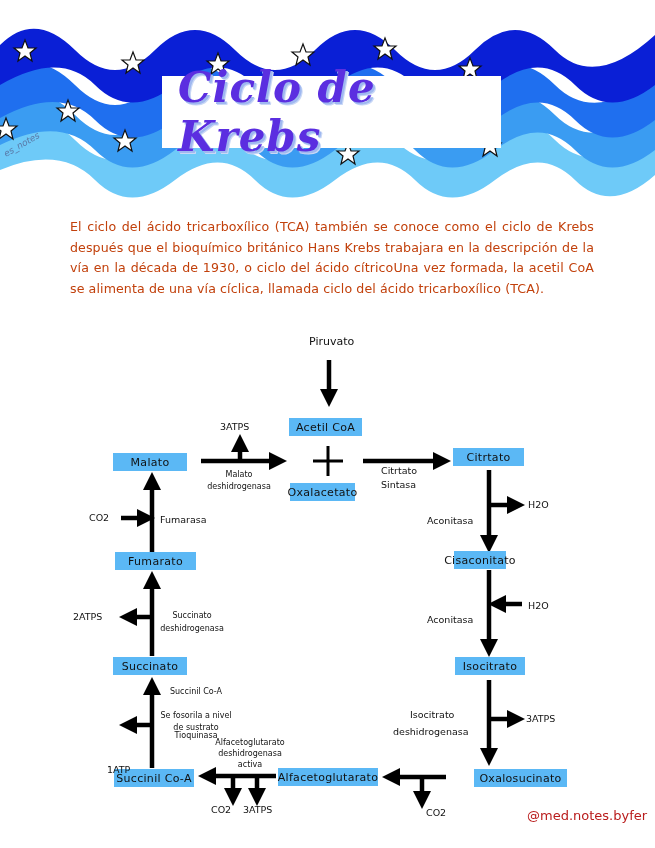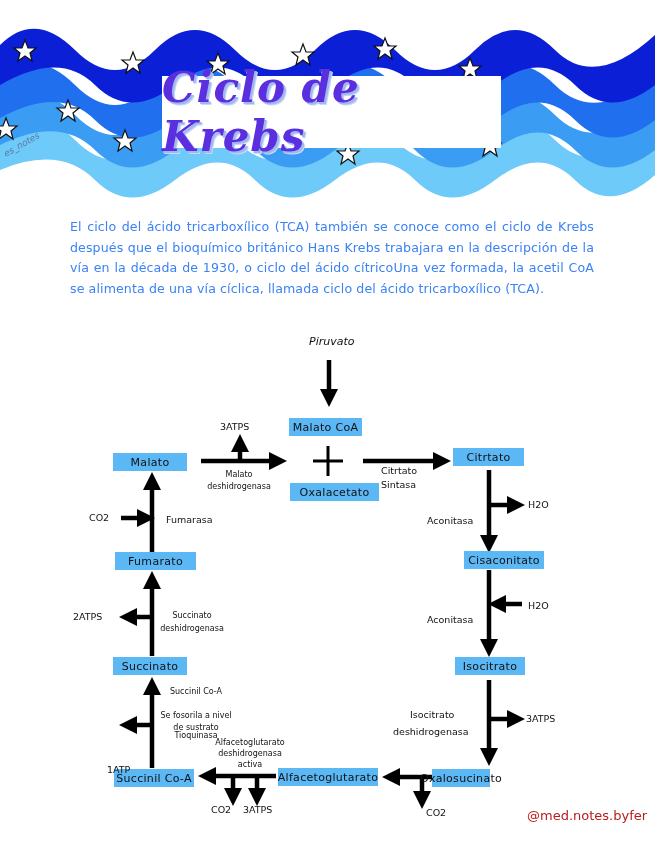--- a/index.html
+++ b/index.html
@@ -2,36 +2,36 @@
 <html><head>
 <meta charset="utf-8">
 <style>
   * { box-sizing: border-box; margin: 0; padding: 0; }
   html, body { width: 655px; height: 848px; background: #ffffff; overflow: hidden; }
   body { position: relative; font-family: "DejaVu Sans", sans-serif; color: #111; }
 
   #banner { position: absolute; left: 0; top: 0; width: 655px; height: 205px; }
   #title-box {
     position: absolute; left: 162px; top: 76px; width: 339px; height: 72px;
-    background: #ffffff; display: flex; align-items: center; justify-content: center;
+    background: #ffffff; display: flex; align-items: center; justify-content: center; padding-left: 16px;
   }
   #title-text {
     font-family: "DejaVu Serif", serif; font-style: italic; font-weight: bold;
     font-size: 42px; color: #5b2ee0; letter-spacing: 1px;
     text-shadow: 2px 2px 0 #9fb8f0, 3px 3px 0 #c9d8f6;
   }
   #watermark-top {
     position: absolute; left: 2px; top: 150px; font-size: 9px; color: #5a7aa8;
     transform: rotate(-30deg); transform-origin: left top; font-style: italic;
   }
 
   #intro {
     position: absolute; left: 70px; top: 217px; width: 524px;
     font-family: "DejaVu Sans", sans-serif; font-size: 12.6px; line-height: 20.5px;
-    text-align: justify; color: #3b82f6; letter-spacing: 0.1px;
+    text-align: justify; color: #c2410c; letter-spacing: 0.1px;
   }
 
   #diagram { position: absolute; left: 0; top: 330px; width: 655px; height: 518px; }
   .node {
     position: absolute; height: 18px; background: #5bb8f5; color: #111;
     font-size: 11px; display: flex; align-items: center; justify-content: center;
     white-space: nowrap; letter-spacing: 0.3px;
   }
   .lbl { position: absolute; font-size: 9.5px; color: #111; white-space: nowrap; text-align: center; line-height: 12px; }
   .lbl.small { font-size: 8px; line-height: 11px; }
@@ -121,28 +121,28 @@
       <line x1="152" y1="552" x2="152" y2="481"></line>
       <line x1="121" y1="518" x2="146" y2="518"></line>
     </g>
 
     <g stroke="#000" stroke-width="3">
       <line x1="313" y1="461" x2="343" y2="461"></line>
       <line x1="328" y1="446" x2="328" y2="476"></line>
     </g>
   </svg>
 
-  <div class="lbl big" style="left:309px;top:6px;font-style:italic;">Piruvato</div>
+  <div class="lbl big" style="left:309px;top:6px;">Piruvato</div>
 
-  <div class="node" style="left:289px;top:88px;width:73px;">Malato CoA</div>
-  <div class="node" style="left:290px;top:153px;width:89px;">Oxalacetato</div>
+  <div class="node" style="left:289px;top:88px;width:73px;">Acetil CoA</div>
+  <div class="node" style="left:290px;top:153px;width:65px;">Oxalacetato</div>
   <div class="node" style="left:453px;top:118px;width:71px;">Citrtato</div>
-  <div class="node" style="left:464px;top:221px;width:80px;">Cisaconitato</div>
+  <div class="node" style="left:454px;top:221px;width:52px;">Cisaconitato</div>
   <div class="node" style="left:455px;top:327px;width:70px;">Isocitrato</div>
-  <div class="node" style="left:432px;top:439px;width:58px;">Oxalosucinato</div>
+  <div class="node" style="left:474px;top:439px;width:93px;">Oxalosucinato</div>
   <div class="node" style="left:278px;top:438px;width:100px;">Alfacetoglutarato</div>
   <div class="node" style="left:114px;top:439px;width:80px;">Succinil Co-A</div>
   <div class="node" style="left:113px;top:327px;width:74px;">Succinato</div>
   <div class="node" style="left:115px;top:222px;width:81px;">Fumarato</div>
   <div class="node" style="left:113px;top:123px;width:74px;">Malato</div>
 
   <div class="lbl" style="left:381px;top:135px;text-align:left;">Citrtato</div>
   <div class="lbl" style="left:381px;top:149px;text-align:left;">Sintasa</div>
 
   <div class="lbl" style="left:427px;top:185px;">Aconitasa</div>
@@ -156,21 +156,21 @@
   <div class="lbl small" style="left:207px;top:429px;width:86px;">activa</div>
 
   <div class="lbl small" style="left:158px;top:356px;width:76px;">Succinil Co-A</div>
   <div class="lbl small" style="left:158px;top:368px;width:76px;margin-top:32px;">Tioquinasa</div>
   <div class="lbl small" style="left:154px;top:380px;width:84px;">Se fosorila a nivel</div>
   <div class="lbl small" style="left:158px;top:392px;width:76px;">de sustrato</div>
 
   <div class="lbl small" style="left:155px;top:280px;width:74px;">Succinato</div>
   <div class="lbl small" style="left:155px;top:293px;width:74px;">deshidrogenasa</div>
 
-  <div class="lbl" style="left:160px;top:184px;margin-left:6px;">Fumarasa</div>
+  <div class="lbl" style="left:160px;top:184px;">Fumarasa</div>
 
   <div class="lbl small" style="left:200px;top:139px;width:78px;">Malato</div>
   <div class="lbl small" style="left:200px;top:151px;width:78px;">deshidrogenasa</div>
 
   <div class="lbl" style="left:528px;top:169px;">H2O</div>
   <div class="lbl" style="left:528px;top:270px;">H2O</div>
   <div class="lbl" style="left:526px;top:383px;">3ATPS</div>
   <div class="lbl" style="left:426px;top:477px;">CO2</div>
   <div class="lbl" style="left:211px;top:474px;">CO2</div>
   <div class="lbl" style="left:243px;top:474px;">3ATPS</div>

